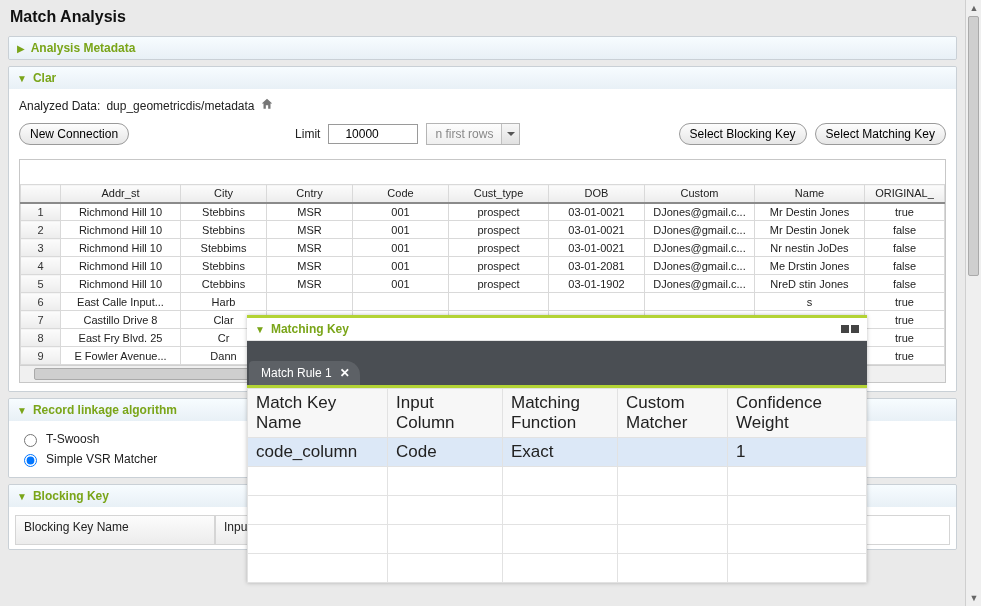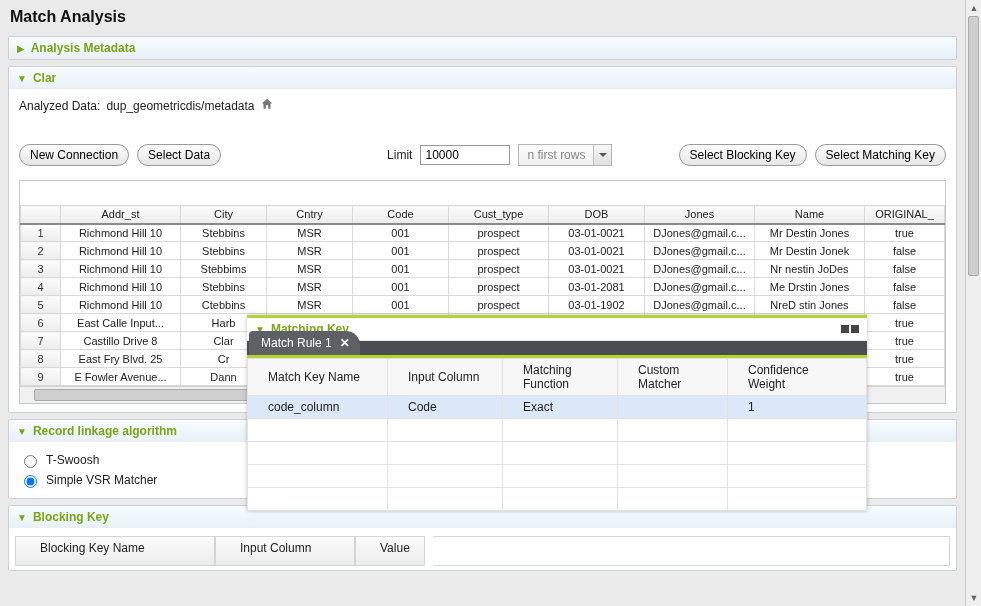--- a/index.html
+++ b/index.html
@@ -51,42 +51,42 @@
     text-align: center;
   }
   .section-body {
     background: #fff;
     padding: 8px 10px;
   }
   .analyzed-row {
     display: flex;
     align-items: center;
     gap: 6px;
-    margin-bottom: 30px;
+    margin-bottom: 9px;
   }
   .home-icon svg { fill: #777; }
   .toolbar {
     display: flex;
     align-items: center;
     gap: 8px;
     margin-bottom: 14px;
   }
   .btn {
     background: linear-gradient(#fdfdfd,#e6e6e6);
     border: 1px solid #9a9a9a;
     border-radius: 12px;
     padding: 3px 10px;
     font-family: inherit;
     font-size: 12px;
     cursor: pointer;
   }
   .spacer { flex: 0 0 auto; }
   .limit-input {
     width: 90px;
-    padding: 2px 4px;
+    padding: 2px 16px;
     border: 1px solid #9a9a9a;
     font-family: inherit;
     font-size: 12px;
   }
   .combo {
     display: inline-flex;
     align-items: center;
     border: 1px solid #b5b5b5;
     background: linear-gradient(#fdfdfd,#efefef);
     height: 22px;
@@ -195,44 +195,44 @@
   .mini-icons {
     margin-left: auto;
     display: flex; gap: 2px;
   }
   .mini-icons span {
     width: 8px; height: 8px;
     background: #444;
   }
   .tab-strip {
     background: #4a4e53;
-    height: 14px;
+    height: 44px;
     display: flex;
     align-items: flex-end;
     padding-left: 2px;
   }
   .tab {
     background: #5d6166;
     color: #fff;
     padding: 5px 10px 5px 12px;
     font-size: 12px;
     display: flex; align-items: center; gap: 8px;
     border-top-left-radius: 4px;
     border-top-right-radius: 14px;
     cursor: pointer;
   }
   .tab .close { font-weight: bold; cursor: pointer; }
   .tab-underline {
     height: 3px; background: #b3d334;
   }
   .mk-grid th, .mk-grid td {
     border: 1px solid #e2e2e2;
-    padding: 4px 20px;
+    padding: 4px 8px;
     text-align: left;
-    font-size: 12px;
+    font-size: 17px;
     height: 18px;
   }
   .mk-grid th {
     background: #f7f7f7;
     font-weight: normal;
   }
   .mk-grid tr.sel td {
     background: #dce8f7;
   }
   .mk-grid {
@@ -242,21 +242,21 @@
   }
 
   .bk-row {
     display: flex;
     gap: 0;
     margin-top: 4px;
   }
   .bk-head {
     background: linear-gradient(#fcfcfc,#ececec);
     border: 1px solid #d5d5d5;
-    padding: 4px 24px;
+    padding: 4px 8px;
   }
 </style>
 </head>
 <body>
 
 <div class="page">
 
   <div class="title-bar">Match Analysis</div>
 
   <div class="section">
@@ -277,21 +277,20 @@
           <span>dup_geometricdis/metadata</span>
         <span class="home-icon">
           <svg width="14" height="14" viewBox="0 0 24 24">
               <path d="M12 3l9 8h-3v9h-4v-6H10v6H6v-9H3z"></path>
             </svg>
         </span>
       </div>
 
       <div class="toolbar">
         <button class="btn">New Connection</button>
-        <button class="btn">Select Data</button>
         <span class="spacer" style="width:150px;"></span>
         <span>Limit</span>
         <input class="limit-input" type="text" value="10000" style="">
         <span class="combo">
           <span class="combo-text">n first rows</span>
           <span class="combo-btn">
             <svg width="10" height="10" viewBox="0 0 10 10">
                 <path d="M1 3l4 4 4-4z"></path>
               </svg>
           </span>
@@ -317,21 +316,21 @@
           </colgroup>
           <thead>
             <tr>
               <th></th>
               <th>Addr_st</th>
               <th>City</th>
               <th>Cntry</th>
               <th>Code</th>
               <th>Cust_type</th>
               <th>DOB</th>
-              <th>Jones</th>
+              <th>Custom</th>
               <th>Name</th>
               <th>ORIGINAL_</th>
             </tr>
           </thead>
           <tbody id="grid-body">
               <tr>
                 <td class="rownum">1</td>
                 <td>Richmond Hill 10</td>
                 <td>Stebbins</td>
                 <td>MSR</td>

